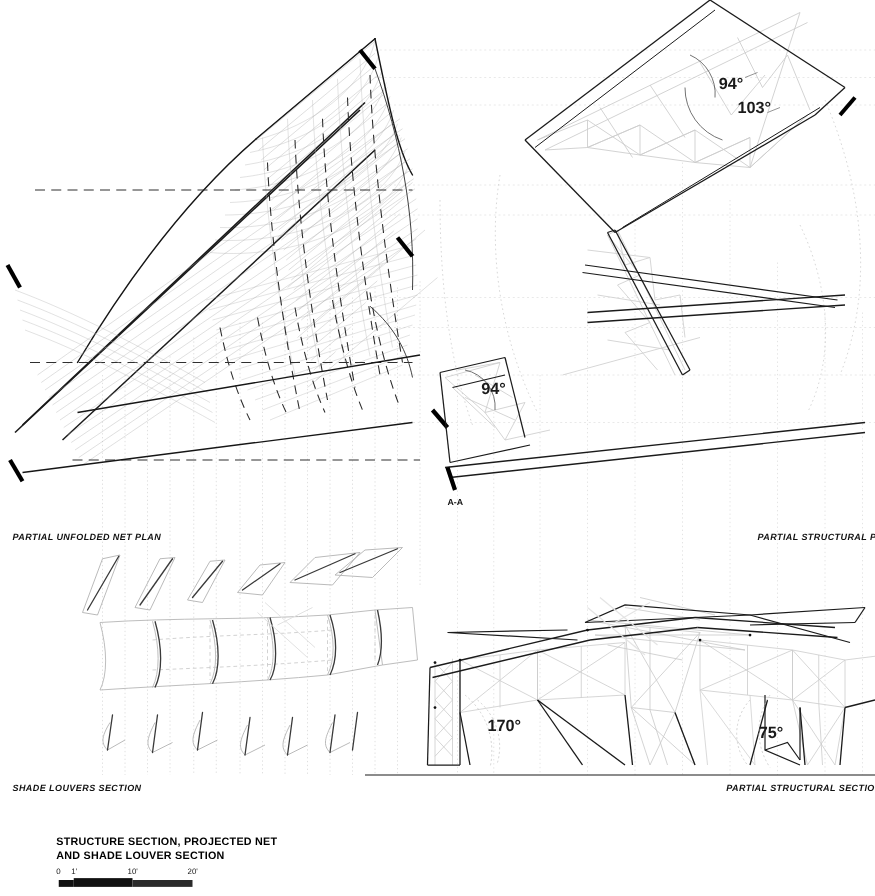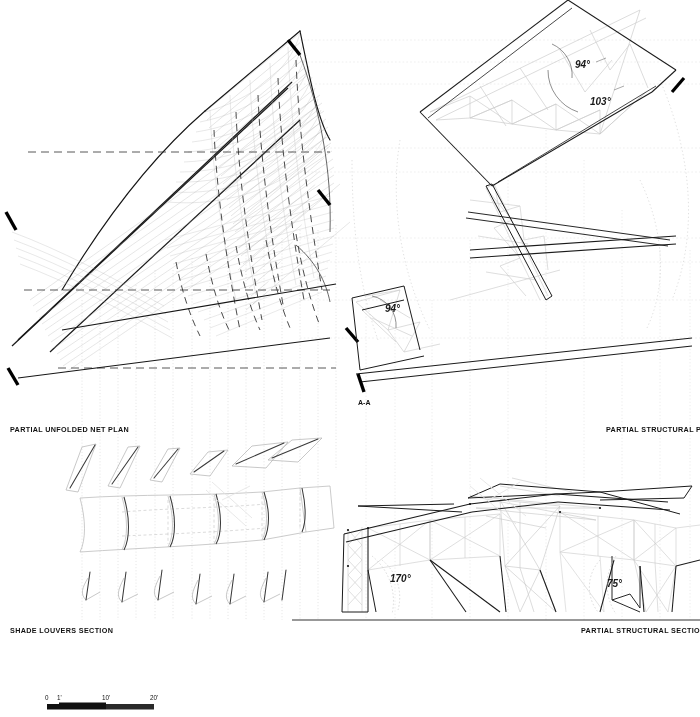--- a/index.html
+++ b/index.html
@@ -1,22 +1,22 @@
 <!DOCTYPE html>
 <html><head>
 <meta charset="utf-8">
 <style>
   html,body{margin:0;padding:0;background:#ffffff;}
   body{width:700px;height:717px;position:relative;overflow:hidden;
        font-family:"Liberation Sans",sans-serif;color:#111;}
   #sheet{position:absolute;left:0;top:0;width:700px;height:717px;background:#fff;}
   svg{position:absolute;left:0;top:0;width:700px;height:717px;}
   .lbl{position:absolute;font-size:7.2px;font-weight:bold;letter-spacing:.35px;
-       color:#111;white-space:nowrap;}
-  .ang{position:absolute;font-size:10px;font-weight:bold;color:#1a1a1a;white-space:nowrap;font-style:italic;}
+       color:#111;white-space:nowrap;font-style:italic;}
+  .ang{position:absolute;font-size:13px;font-weight:bold;color:#1a1a1a;white-space:nowrap;}
   .aa{position:absolute;font-size:7px;font-weight:bold;color:#111;}
   #titleblock{position:absolute;left:45px;top:668px;}
   #titleblock .t1,#titleblock .t2{font-size:8.6px;font-weight:bold;letter-spacing:.2px;
        color:#000;line-height:10.5px;}
   #scalewrap{position:absolute;left:45px;top:694px;width:130px;height:20px;}
   .snum{position:absolute;font-size:6.3px;color:#111;font-weight:normal;}
 </style>
 </head>
 <body>
 
@@ -561,25 +561,29 @@
   </svg>
 
   <div class="lbl" style="left:10px;top:425px;">PARTIAL UNFOLDED NET PLAN</div>
   <div class="lbl" style="left:606px;top:425px;">PARTIAL STRUCTURAL PLAN</div>
   <div class="lbl" style="left:10px;top:626px;">SHADE LOUVERS SECTION</div>
   <div class="lbl" style="left:581px;top:626px;">PARTIAL STRUCTURAL SECTION A-A</div>
 
   <div class="aa" style="left:358px;top:399px;">A-A</div>
 
   <div class="ang" style="left:575px;top:59px;">94°</div>
-  <div class="ang" style="left:590px;top:96px;">103°</div>
+  <div class="ang" style="left:590px;top:78px;">103°</div>
   <div class="ang" style="left:385px;top:303px;">94°</div>
   <div class="ang" style="left:390px;top:573px;">170°</div>
   <div class="ang" style="left:607px;top:578px;">75°</div>
 
+  <div id="titleblock">
+    <div class="t1">STRUCTURE SECTION, PROJECTED NET</div>
+    <div class="t2">AND SHADE LOUVER SECTION</div>
+  </div>
 
   <div id="scalewrap">
     <div class="snum" style="left:0px;top:0px;">0</div>
     <div class="snum" style="left:12px;top:0px;">1'</div>
     <div class="snum" style="left:57px;top:0px;">10'</div>
     <div class="snum" style="left:105px;top:0px;">20'</div>
   </div>
 
 </div>
 

